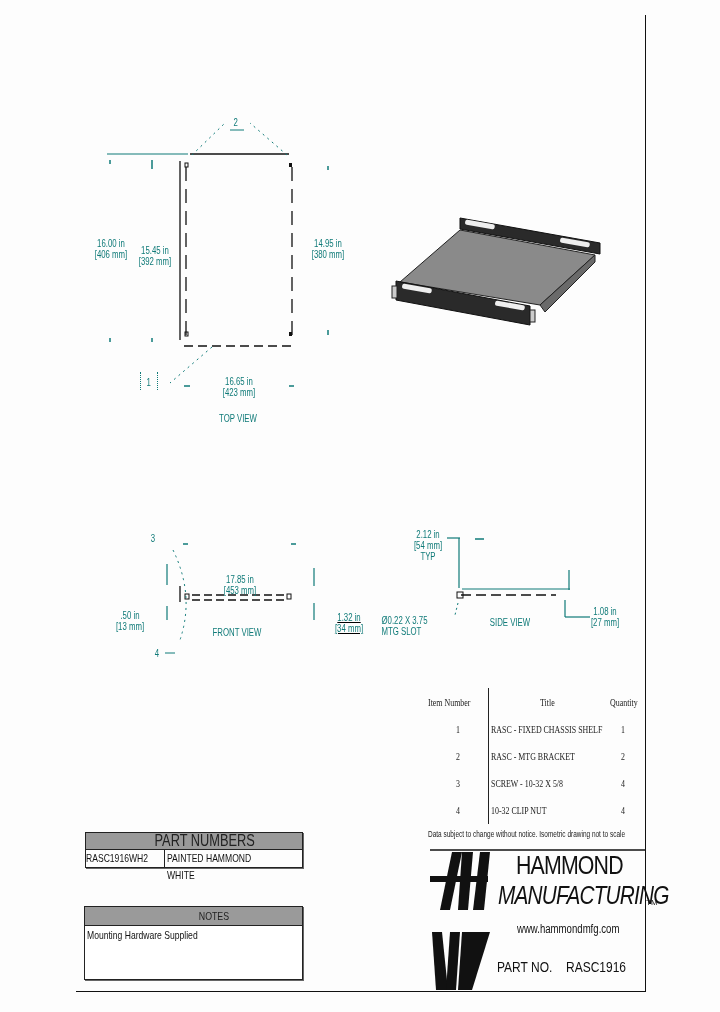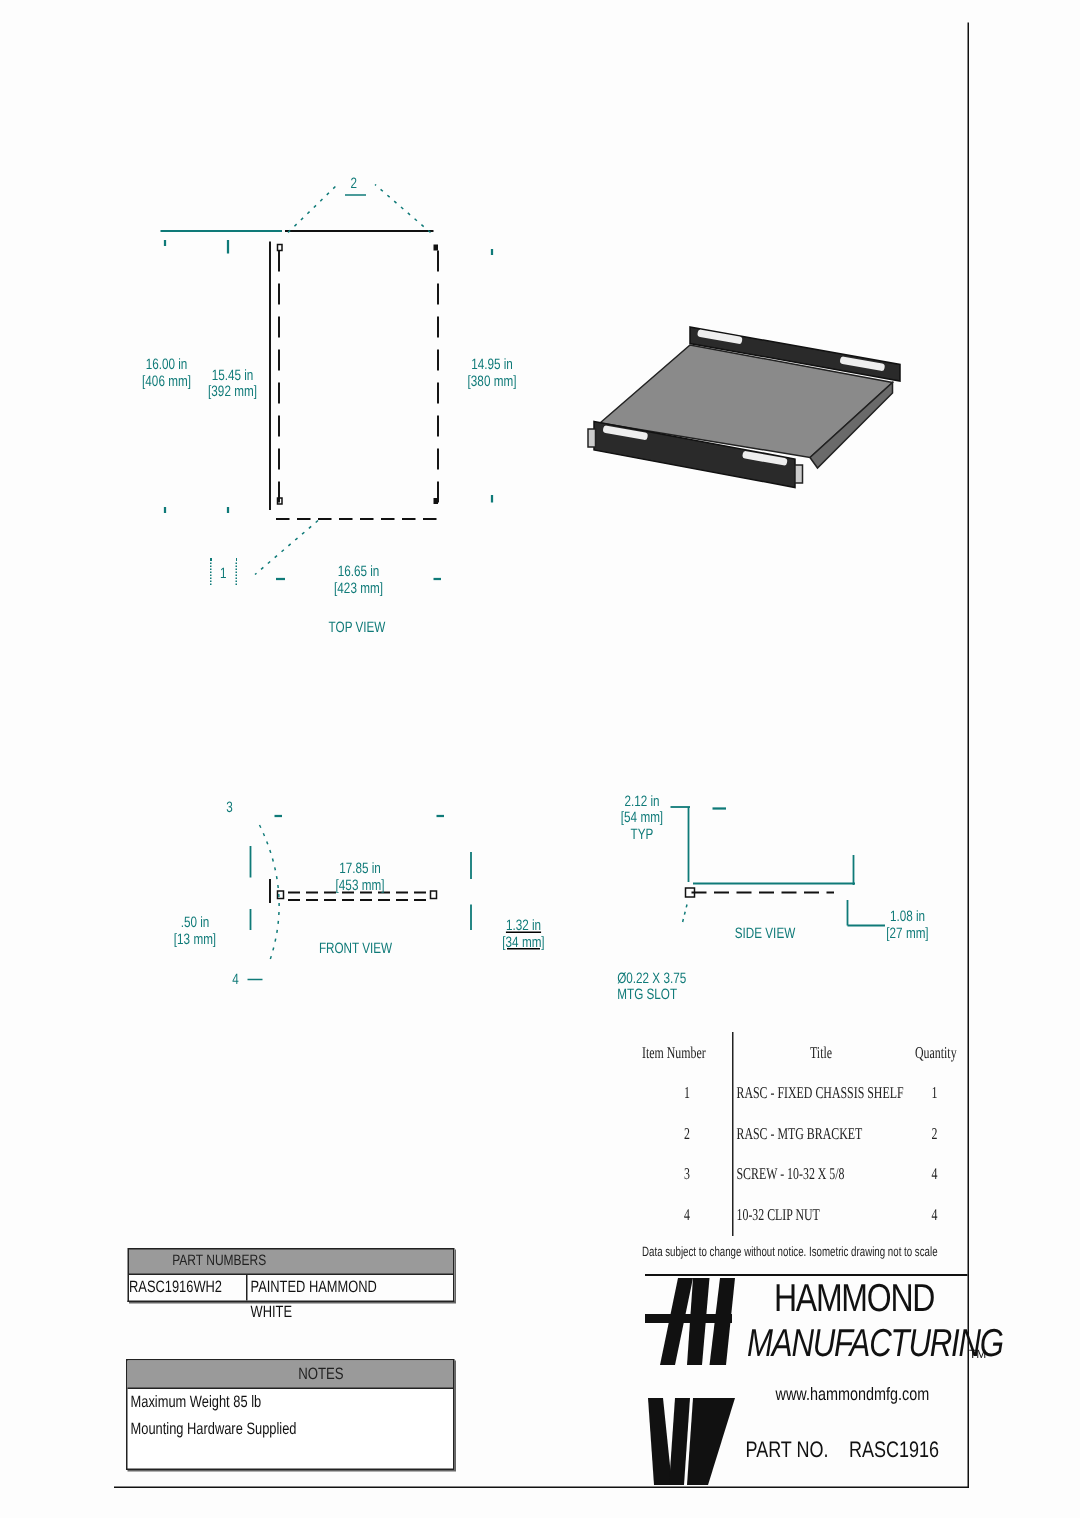--- a/index.html
+++ b/index.html
@@ -7,21 +7,21 @@
   .abs { position:absolute; }
   .dim { font-family:"Liberation Sans Narrow","Liberation Sans", sans-serif; font-size:10px; line-height:11px; color:#0f7a78; text-align:center; white-space:nowrap; transform:scaleX(0.78); transform-origin:center; }
   .frame-right { position:absolute; left:645px; top:15px; width:0; height:977px; border-left:1.5px solid #111; }
   .frame-bottom { position:absolute; left:76px; top:991px; width:570px; height:0; border-top:1.5px solid #111; }
   svg.drawing { position:absolute; left:0; top:0; }
   .bom-row { position:absolute; font-family:"Liberation Serif", serif; font-size:11px; color:#222; white-space:nowrap; transform:scaleX(0.72); transform-origin:left; }
   .bom-divider { position:absolute; left:488px; top:688px; width:0; height:136px; border-left:1.5px solid #222; }
   .disclaimer { position:absolute; left:428px; top:829px; font-size:9px; color:#222; white-space:nowrap; transform:scaleX(0.72); transform-origin:left; }
   
   .pn-box { position:absolute; left:85px; top:832px; width:216px; border:1px solid #222; border-top:none; box-shadow:1px 1px 0 #666; }
-  .pn-head { background:#9a9a9a; color:#222; font-size:10px; height:16px; line-height:16px; border-top:1px solid #222; border-bottom:1px solid #222;padding-left:21px; }
+  .pn-head { background:#9a9a9a; color:#222; font-size:16px; text-align:center; height:16px; line-height:16px; border-top:1px solid #222; border-bottom:1px solid #222;padding-left:21px; }
   .pn-head span { display:inline-block; transform:scaleX(0.8); }
   .pn-row { display:flex; height:17px; line-height:17px; font-size:11px; color:#111; }
   .pn-row .c1 { width:78px; text-align:center; border-right:1px solid #222; }
   .pn-row .c2 { flex:1; padding-left:2px; }
   .pn-row span { display:inline-block; transform:scaleX(0.78); transform-origin:left; }
   .notes-box { position:absolute; left:84px; top:906px; width:217px; height:72px; border:1px solid #222; box-shadow:1px 1px 0 #666; background:#fff; }
   .notes-head { background:#9a9a9a; height:18px; line-height:18px; font-size:11px; text-align:center; border-bottom:1px solid #222; color:#222;padding-left:40px; }
   .notes-head span { display:inline-block; transform:scaleX(0.8); }
   .notes-line { font-size:11px; color:#111; height:18px; line-height:18px; padding-left:2px; white-space:nowrap; }
   .notes-line span { display:inline-block; transform:scaleX(0.78); transform-origin:left; }
@@ -168,21 +168,21 @@
 </div>
 <div class="abs" style="left:204px;top:627px;width:66px;">
   <div class="dim">FRONT VIEW</div>
 </div>
 
 <div class="abs" style="left:408px;top:529px;width:40px;">
   <div class="dim">2.12 in</div>
   <div class="dim">[54 mm]</div>
   <div class="dim">TYP</div>
 </div>
-<div class="abs" style="left:406px;top:615px;width:50px;margin-top:32px;">
+<div class="abs" style="left:376px;top:615px;width:50px;">
   <div class="dim">Ø0.22 X 3.75</div>
   <div class="dim">MTG SLOT</div>
 </div>
 <div class="abs" style="left:480px;top:617px;width:60px;">
   <div class="dim">SIDE VIEW</div>
 </div>
 <div class="abs" style="left:585px;top:606px;width:40px;">
   <div class="dim">1.08 in</div>
   <div class="dim">[27 mm]</div>
 </div>
@@ -214,21 +214,20 @@
 <div class="pn-box">
   <div class="pn-head"><span>PART NUMBERS</span></div>
   <div class="pn-row">
     <div class="c1"><span>RASC1916WH2</span></div>
     <div class="c2"><span>PAINTED HAMMOND WHITE</span></div>
   </div>
 </div>
 
 <div class="notes-box">
   <div class="notes-head"><span>NOTES</span></div>
-  <div class="notes-line"><span>Maximum Weight 85 lb</span></div>
   <div class="notes-line"><span>Mounting Hardware Supplied</span></div>
 </div>
 
 <div class="brand1">HAMMOND</div>
 <div class="brand2">MANUFACTURING</div>
 <div class="tm">TM</div>
 <div class="url">www.hammondmfg.com</div>
 <div class="partno-label">PART NO.</div>
 <div class="partno-val">RASC1916</div>
 

